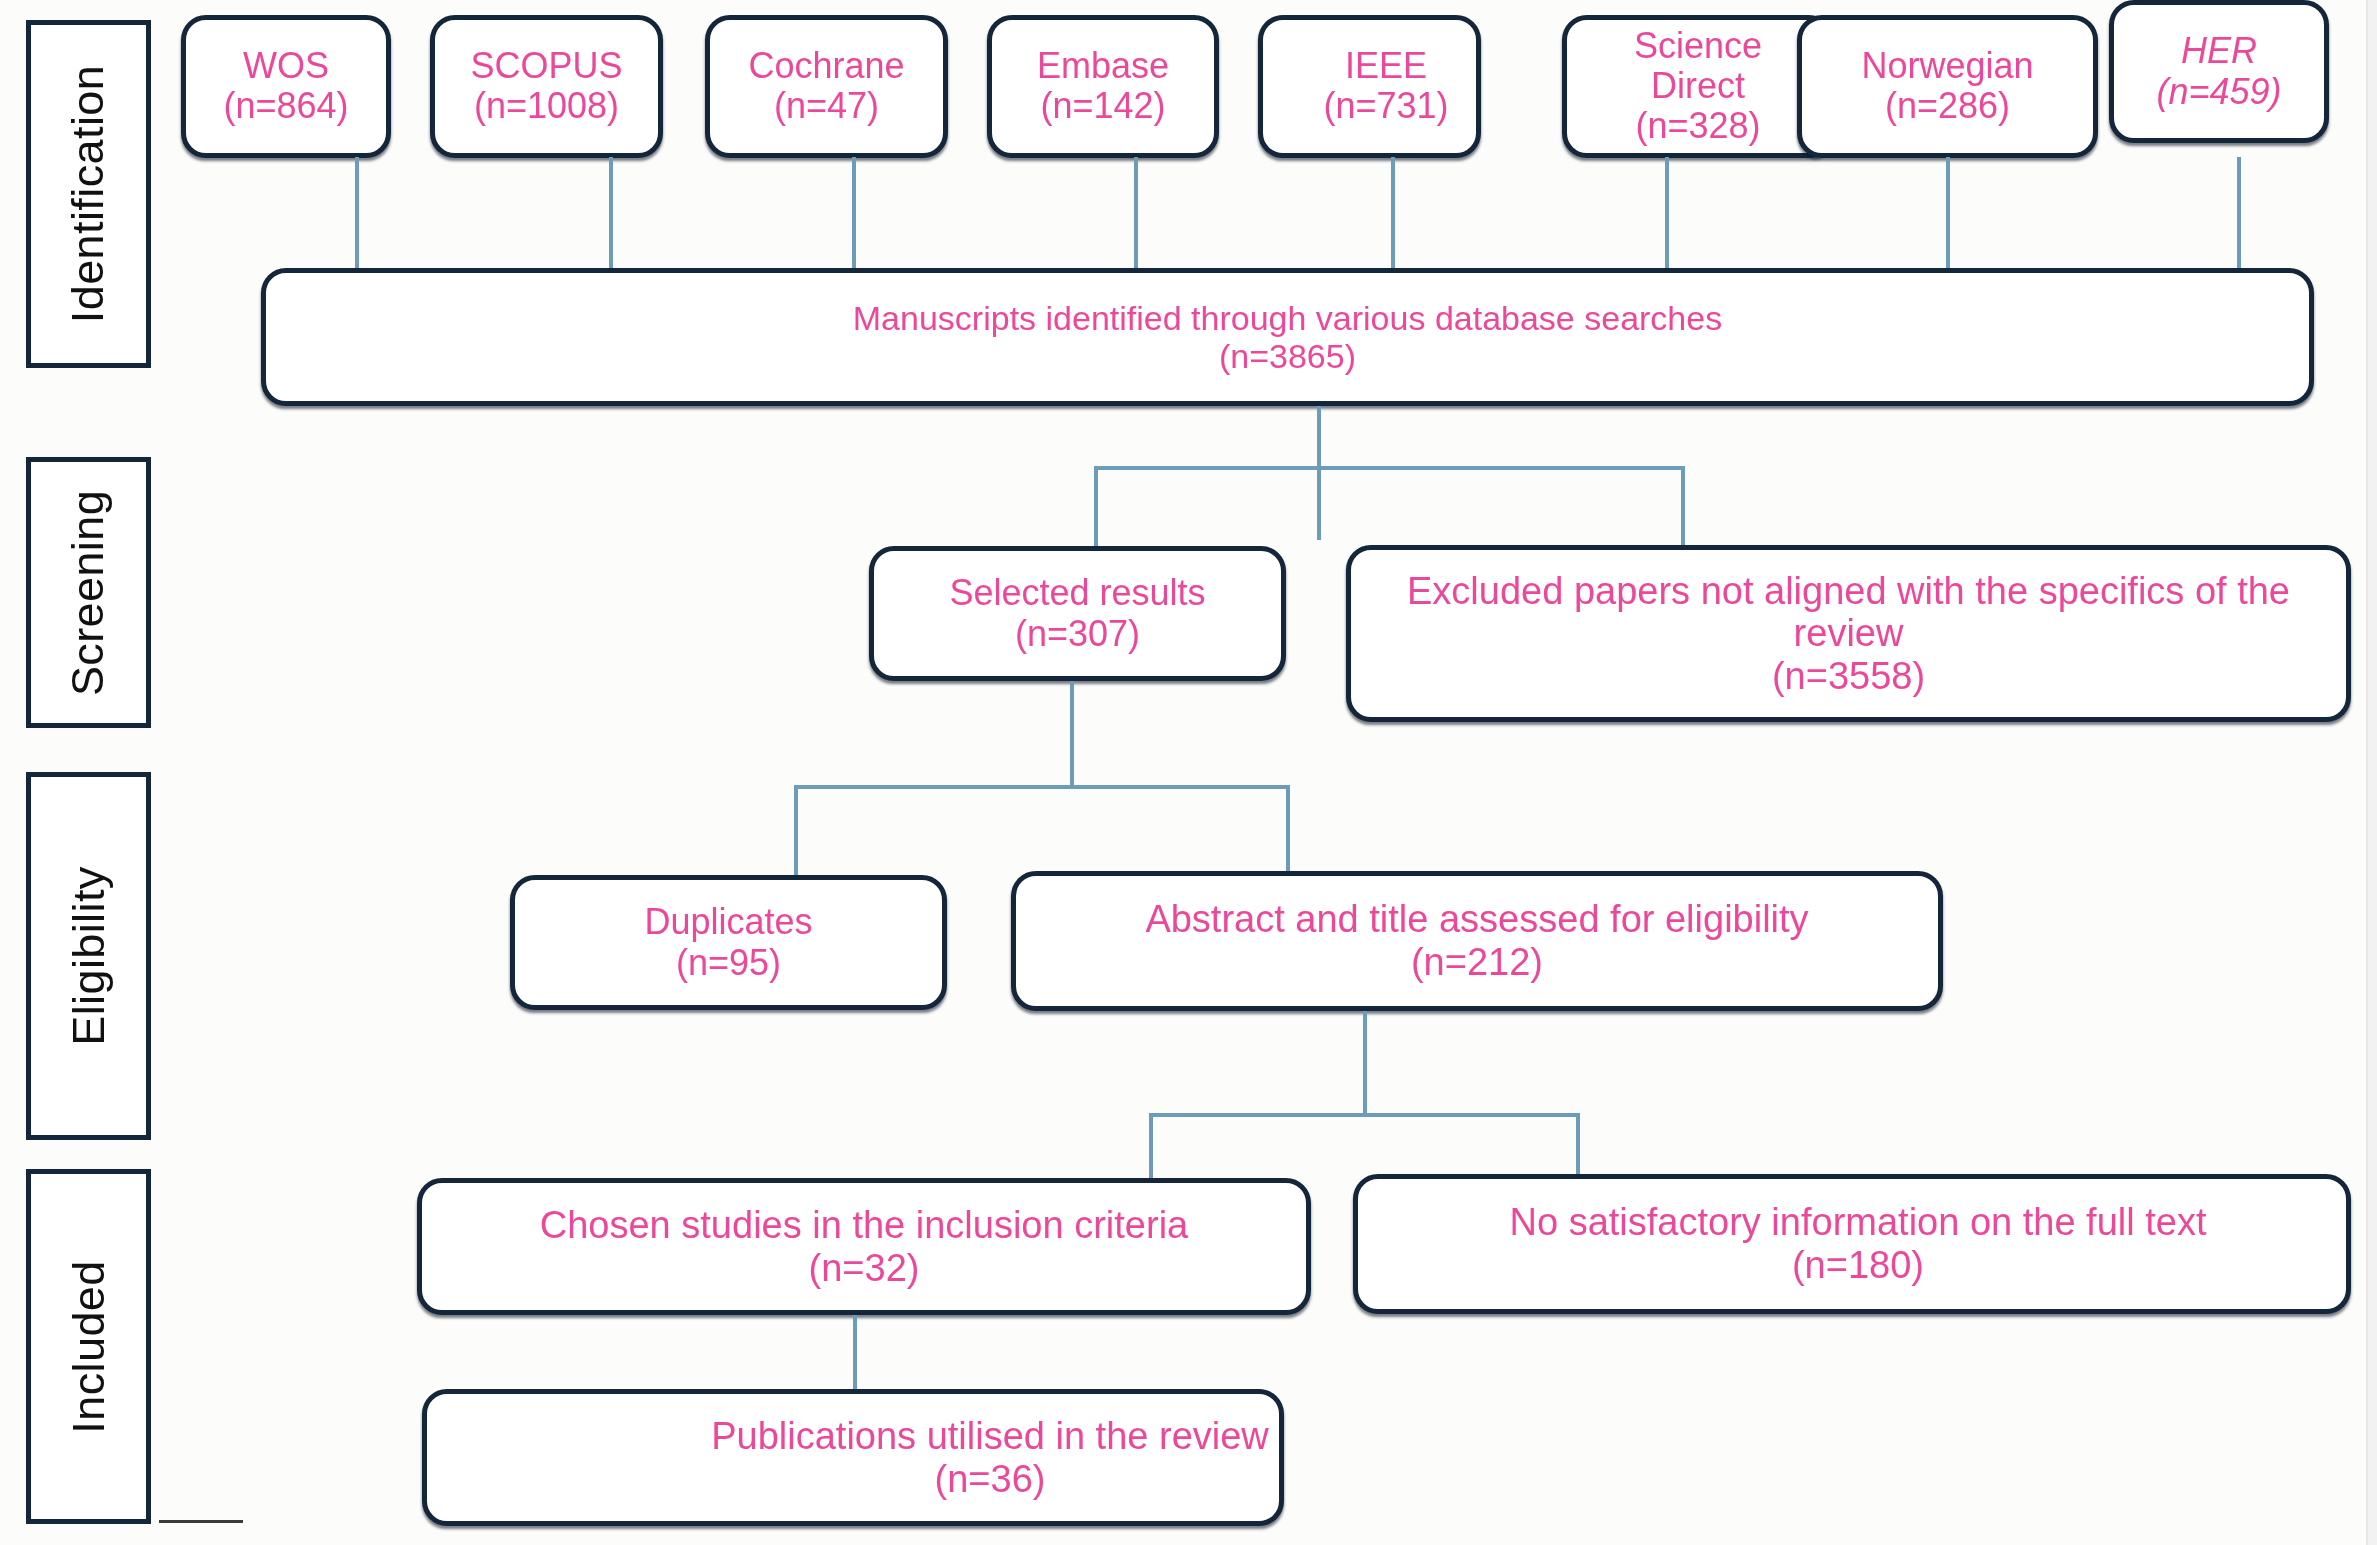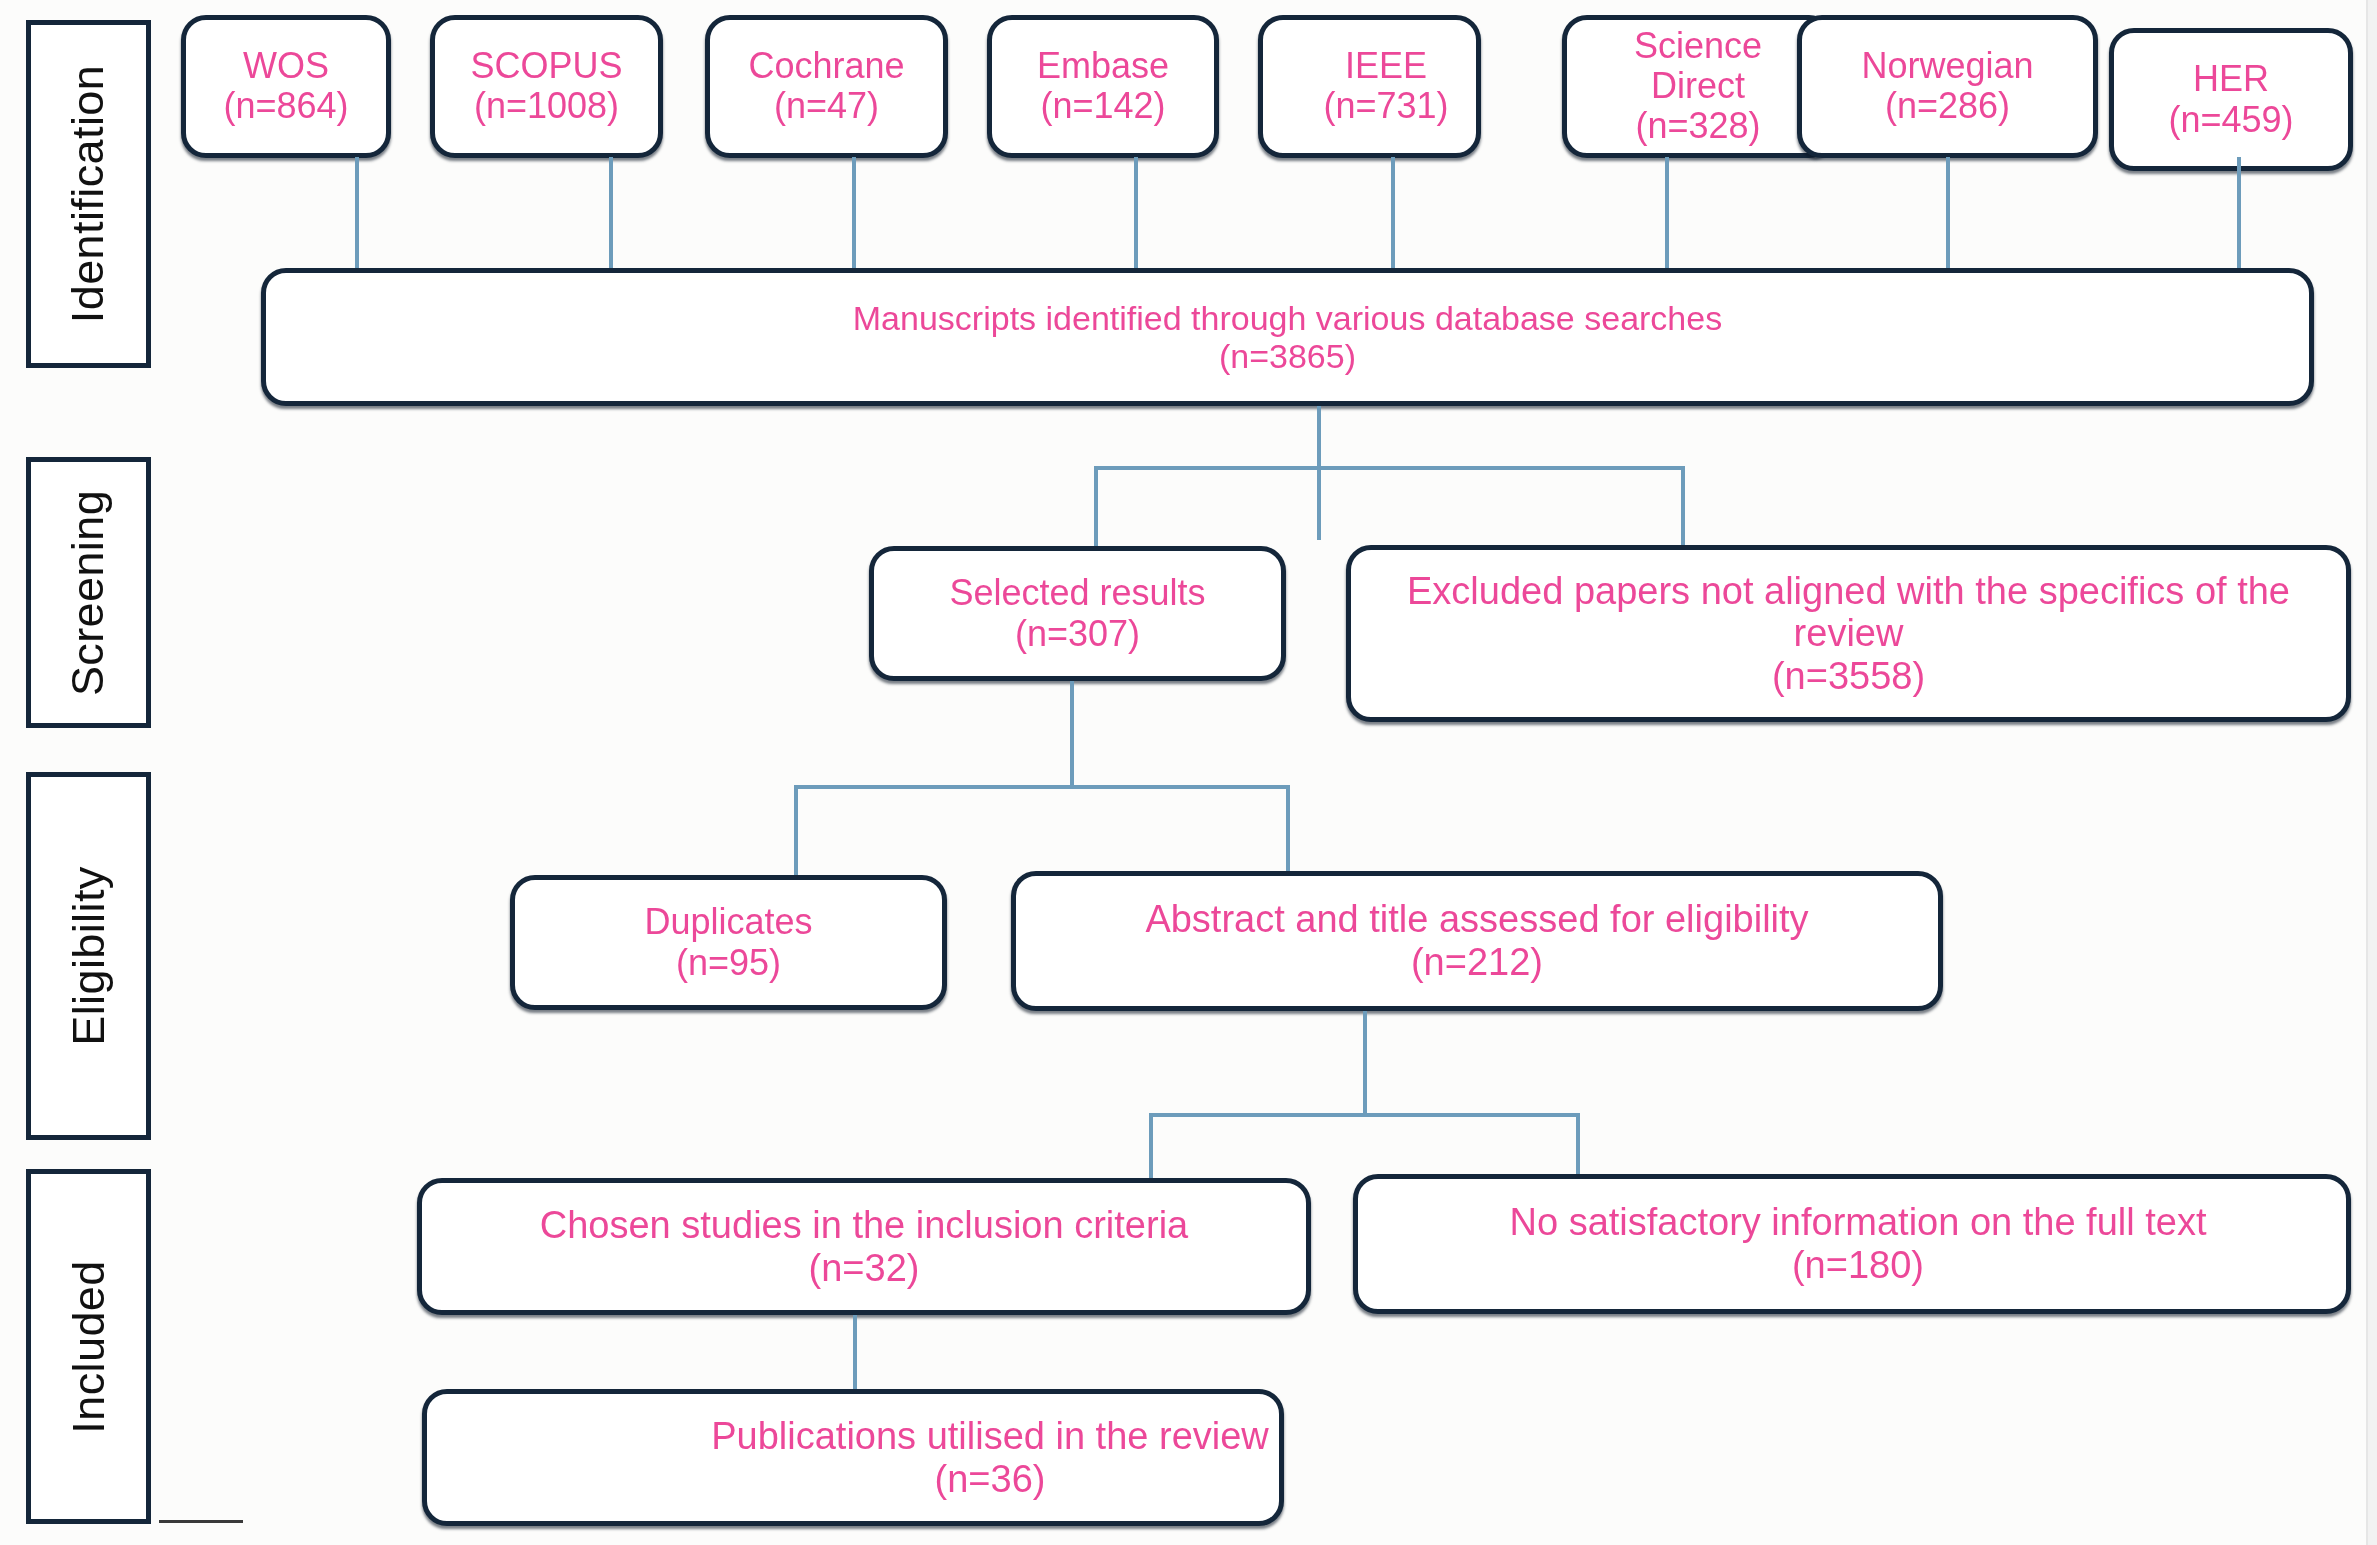--- a/index.html
+++ b/index.html
@@ -155,21 +155,21 @@
     </div>
   </div>
 
   <div class="node small" style="left:1797px; top:14.6px; width:301px; height:143px;text-align:center;">
     <div class="node-text">
       <span>Norwegian</span><br>
       <span>(n=286)</span>
     </div>
   </div>
 
-  <div class="node small" style="left:2109px; top:28px; width:244px; height:143px;">
+  <div class="node small" style="left:2109px; top:0; width:220px; height:143px;font-style:italic;">
     <div class="node-text">
       <span>HER</span><br>
       <span>(n=459)</span>
     </div>
   </div>
 
   <div class="conn v" style="left:355px;  top:157px; height:111px;"></div>
   <div class="conn v" style="left:609px;  top:157px; height:111px;"></div>
   <div class="conn v" style="left:852px; top:157px; height:111px;"></div>
   <div class="conn v" style="left:1134px; top:157px; height:111px;"></div>

